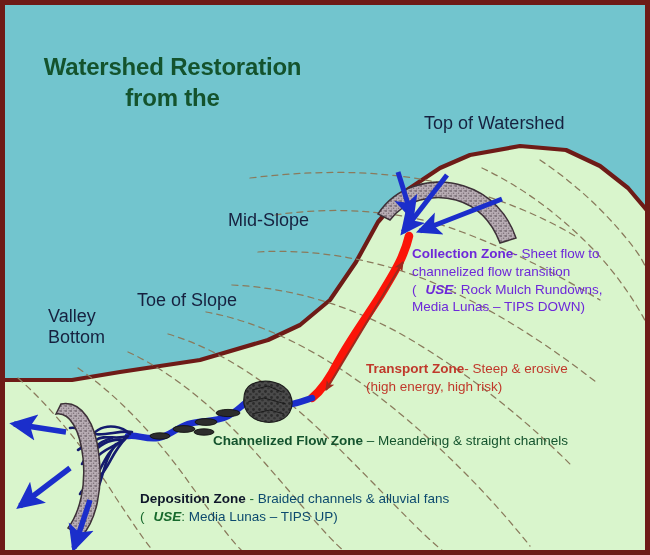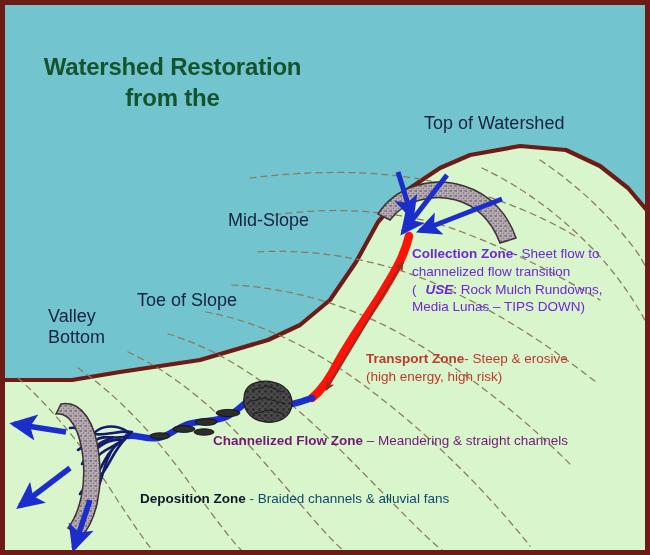--- a/index.html
+++ b/index.html
@@ -14,21 +14,21 @@
     position:absolute;left:0;top:52px;width:345px;text-align:center;
     font-size:24px;font-weight:bold;color:#14532d;line-height:1.28;
     letter-spacing:-.2px;
   }
   .terr{font-size:18px;color:#16213f;font-weight:normal;}
   .zone{font-size:13.5px;line-height:1.32;}
   .zone b{font-weight:bold;}
   .zone i{font-style:italic;font-weight:bold;padding-left:9px;}
   .z-collect{color:#6d28d9;}
   .z-transport{color:#c0392b;}
-  .z-channel{color:#701a75;}
+  .z-channel{color:#14532d;}
   .z-depos b{color:#0f172a;}
   .z-depos{color:#17692c;}
   .z-depos .rest{color:#0c4a6e;}
   .frame{
     position:absolute;inset:0;border:5px solid #6e1b17;
     box-sizing:border-box;pointer-events:none;
   }
 </style>
 </head>
 <body>
@@ -167,21 +167,21 @@
       <span>Sheet flow to</span>
     </div>
     <div>channelized flow transition</div>
     <div>
       <span>(</span><i>USE</i><span>:</span>
       <span>Rock Mulch Rundowns,</span>
     </div>
     <div>Media Lunas – TIPS DOWN)</div>
   </div>
 
-  <div class="lbl zone z-transport" style="left:366px;top:350px;">
+  <div class="lbl zone z-transport" style="left:366px;top:360px;">
     <div>
       <b>Transport Zone</b><span>-</span>
       <span>Steep &amp; erosive</span>
     </div>
     <div>(high energy, high risk)</div>
   </div>
 
   <div class="lbl zone z-channel" style="left:213px;top:432px;">
     <div>
       <b>Channelized Flow Zone</b>
@@ -189,16 +189,20 @@
       <span>Meandering &amp; straight channels</span>
     </div>
   </div>
 
   <div class="lbl zone z-depos" style="left:140px;top:490px;">
     <div>
       <b>Deposition Zone</b>
       <span>-</span>
       <span class="rest">Braided channels &amp; alluvial fans</span>
     </div>
+    <div>
+      <span>(</span><i>USE</i><span>:</span>
+      <span class="rest">Media Lunas – TIPS UP)</span>
+    </div>
   </div>
 
   <div class="frame"></div>
 </div>
 
 </body></html>

